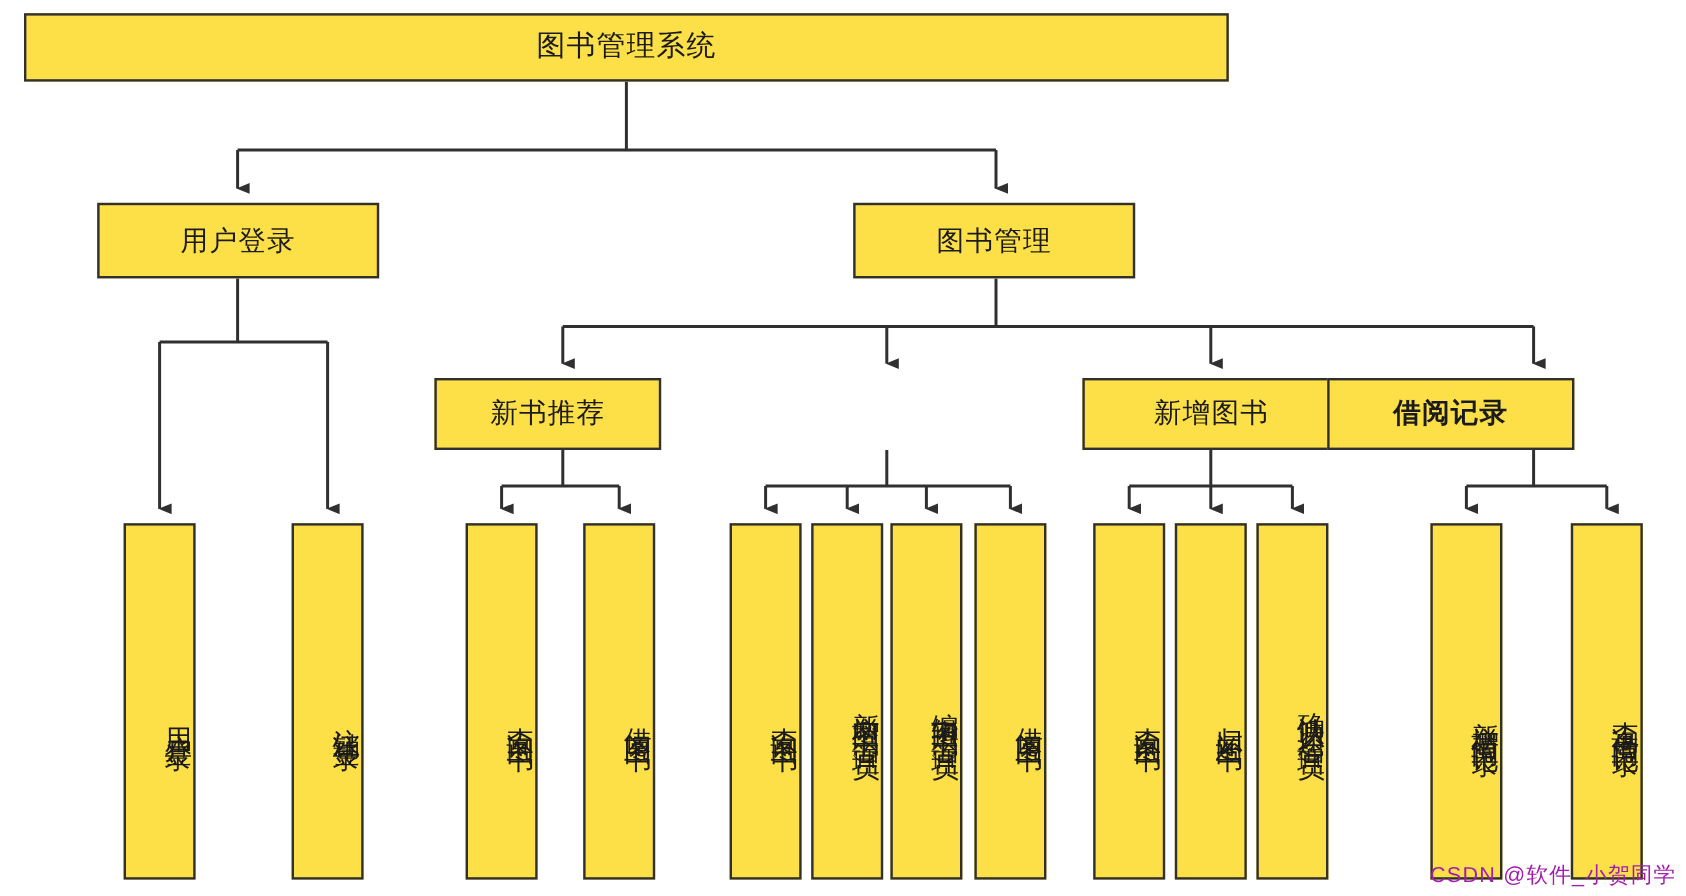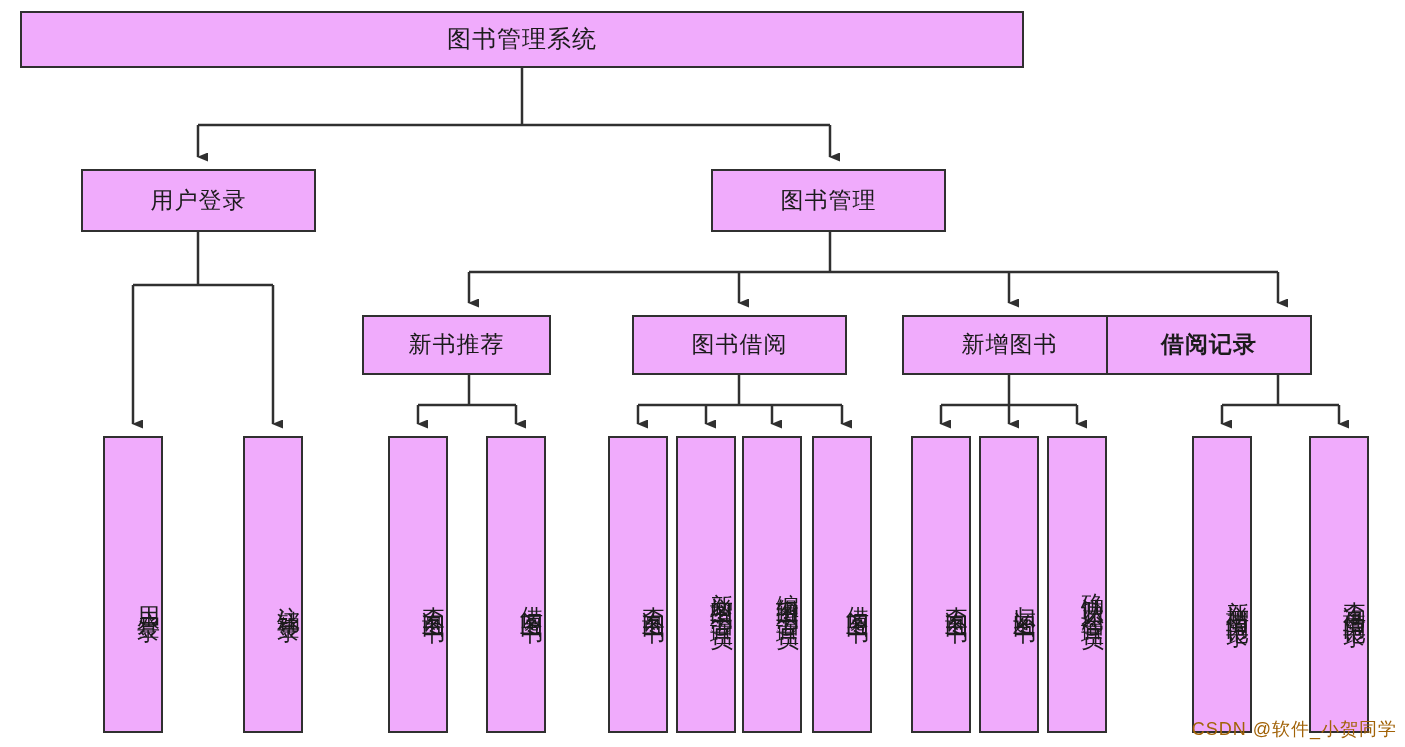--- a/index.html
+++ b/index.html
@@ -22,21 +22,21 @@
     left: 0;
     top: 0;
     width: 1405px;
     height: 747px;
     pointer-events: none;
   }
   .node {
     position: absolute;
     box-sizing: border-box;
     border: 2.5px solid #303030;
-    background: #f0abfc;
+    background: #fde047;
     display: flex;
     align-items: center;
     justify-content: center;
     color: #1b1b1b;
   }
   .node.horiz {
     font-size: 23px;
     letter-spacing: 1px;
     line-height: 1.1;
   }
@@ -56,21 +56,21 @@
   .node.vert .vlabel {
     display: block;
     writing-mode: vertical-rl;
     text-orientation: upright;
   }
   .watermark {
     position: absolute;
     right: 8px;
     bottom: 6px;
     font-size: 18px;
-    color: #a16207;
+    color: #a21caf;
     letter-spacing: 1px;
     white-space: nowrap;
   }
 </style>
 </head>
 <body>
 
 <div id="canvas">
 
   <svg class="edges" viewBox="0 0 1405 747">
@@ -130,23 +130,20 @@
   <div class="node horiz" style="left:81px; top:169px; width:235px; height:63px;">
     <span>用户登录</span>
   </div>
   <div class="node horiz" style="left:711px; top:169px; width:235px; height:63px;text-align:right;">
     <span>图书管理</span>
   </div>
 
   <div class="node horiz" style="left:362px; top:315px; width:189px; height:60px;">
     <span>新书推荐</span>
   </div>
-  <div class="node horiz" style="left:632px; top:315px; width:215px; height:60px;">
-    <span>图书借阅</span>
-  </div>
   <div class="node horiz" style="left:902px; top:315px; width:215px; height:60px;">
     <span>新增图书</span>
   </div>
   <div class="node horiz" style="left:1106px; top:315px; width:206px; height:60px;font-weight:bold;">
     <span>借阅记录</span>
   </div>
 
   <div class="node vert" style="left:103px; top:436px; width:60px; height:297px;">
     <span class="vlabel">用户登录</span>
   </div>

